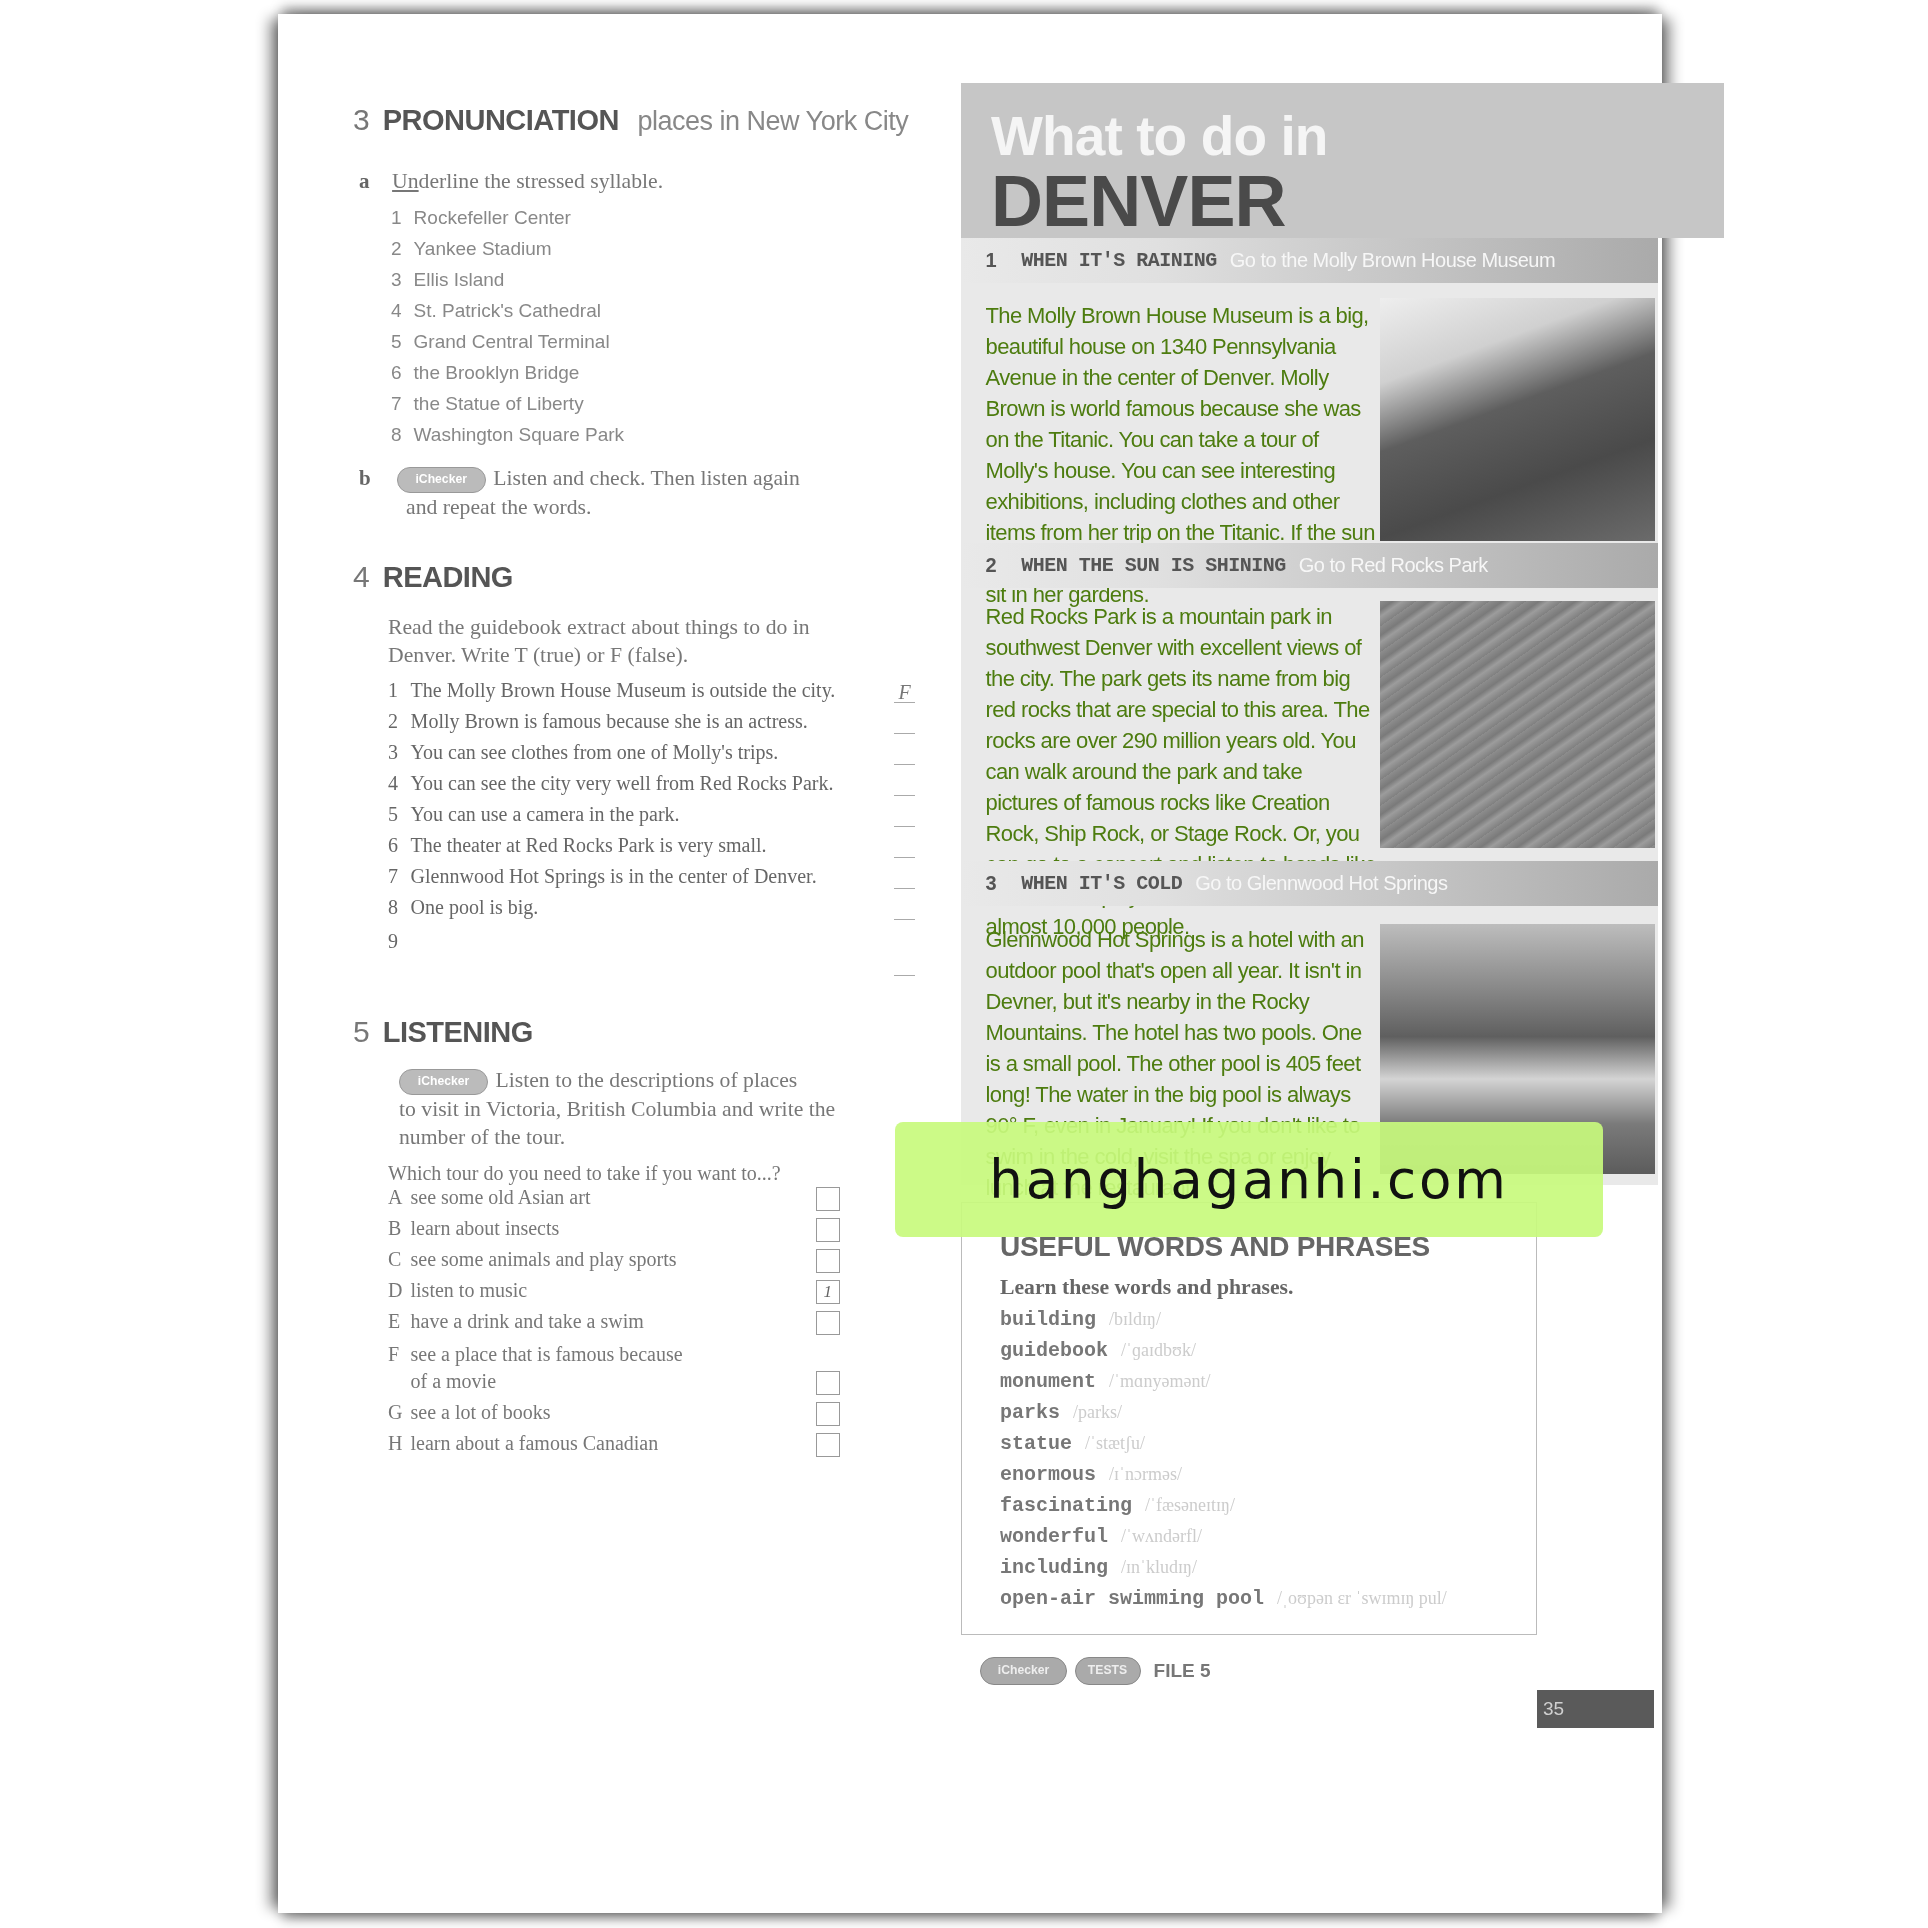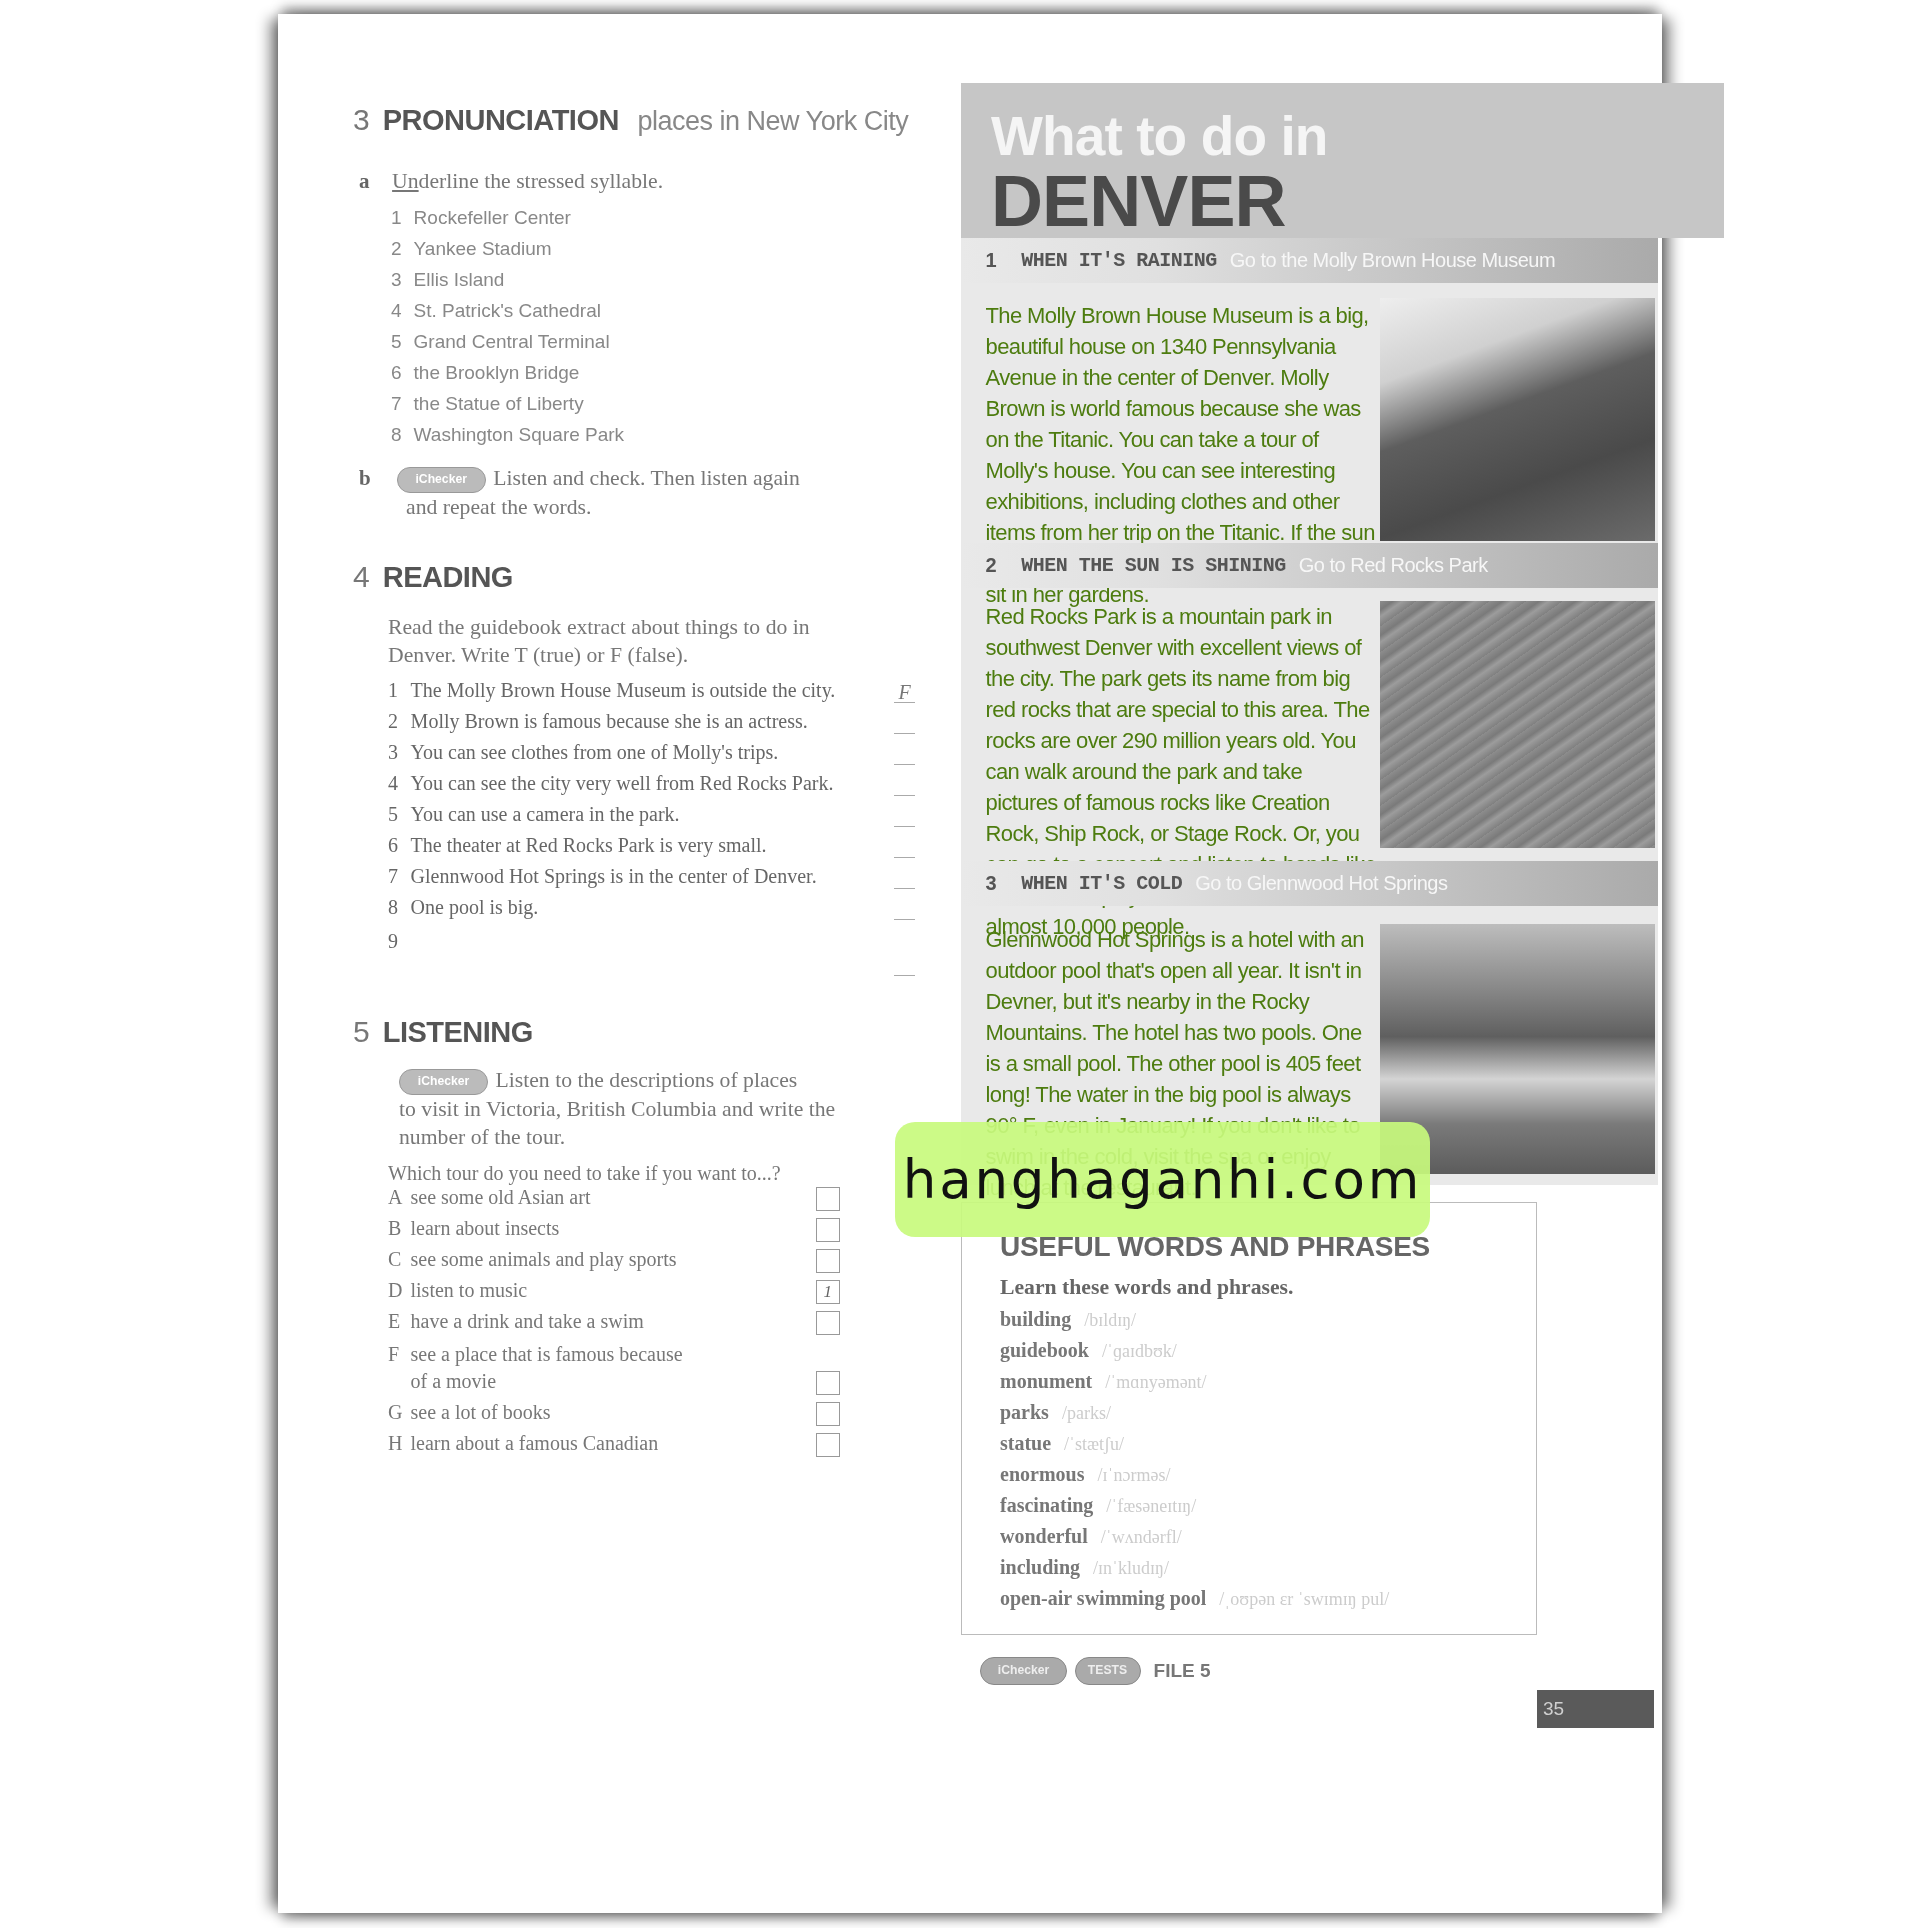--- a/index.html
+++ b/index.html
@@ -62,31 +62,31 @@
   .ph1 { top: 215px; height: 243px; background: linear-gradient(160deg, #eeeeee 0%, #d0d0d0 25%, #5e5e5e 45%, #4a4a4a 70%, #6b6b6b 100%); }
   .ph2 { top: 518px; height: 247px; background: repeating-linear-gradient(145deg, #8d8d8d 0px, #7a7a7a 7.5px, #9c9c9c 13px, #808080 21px), #888; }
   .ph3 { top: 841px; height: 250px; background: linear-gradient(180deg, #bdbdbd 0%, #8a8a8a 25%, #5f5f5f 45%, #d4d4d4 62%, #7a7a7a 80%, #5c5c5c 100%); }
 
   
   .useful { position: absolute; left: 683px; top: 1188px; width: 576px; height: 433px; border: 1.9px solid #bbb; background: #fff; }
   .useful-title { position: absolute; left: 38px; top: 28px; font-family: "Liberation Sans", sans-serif; font-weight: bold; font-size: 28px; color: #666; letter-spacing: -0.3px; }
   .useful-sub { position: absolute; left: 38px; top: 72px; font-family: "Liberation Serif", serif; font-weight: bold; font-size: 21.7px; color: #666; }
   .words { position: absolute; left: 38px; top: 105px; list-style: none; }
   .words li { height: 31px; font-size: 20px; display: flex; gap: 13px; align-items: baseline; }
-  .words .w { font-family: Liberation Serif, serif; font-weight: bold; color: #777; text-align: center; }
+  .words .w { font-family: Liberation Mono, monospace; font-weight: bold; color: #777; text-align: center; }
   .words .p { font-family: "Liberation Serif", serif; color: #ccc; font-size: 18px; }
 
   .footer-badges { position: absolute; left: 702px; top: 1643px; display: flex; align-items: center; gap: 7.5px; }
   .fbadge { height: 28px; border-radius: 14px; background: #aaa; border: 1.9px solid #888; color: #eee; font-family: "Liberation Sans", sans-serif; font-weight: bold; font-size: 12.2px; line-height: 24.5px; text-align: center; }
   .file-label { font-family: "Liberation Sans", sans-serif; font-weight: bold; font-size: 19px; color: #777; margin-left: 5.6px; }
 
   .page-num { position: absolute; left: 1259px; top: 1676px; width: 117px; height: 38px; background: #5a5a5a; color: #cfcfcf; font-family: "Liberation Sans", sans-serif; font-size: 19px; line-height: 38px; padding-left: 6px; }
 
   
-  .watermark { position: absolute; left: 895px; top: 1122px; width: 535px; height: 115px; background: rgba(200, 250, 125, 0.92); border-radius: 20px; display: flex; align-items: center; justify-content: center; }
+  .watermark { position: absolute; left: 895px; top: 1122px; width: 708px; height: 115px; background: rgba(200, 250, 125, 0.92); border-radius: 8px; display: flex; align-items: center; justify-content: center; }
   .watermark span { font-family: "DejaVu Sans", sans-serif; font-size: 53px; color: #111; letter-spacing: 2.8px; }
 </style>
 </head>
 <body>
 
 <div class="page">
 
   <div class="sec-head blur" style="left:75px; top:89px;">
     <span class="sec-num">3</span>
     <span class="sec-title">PRONUNCIATION</span>

